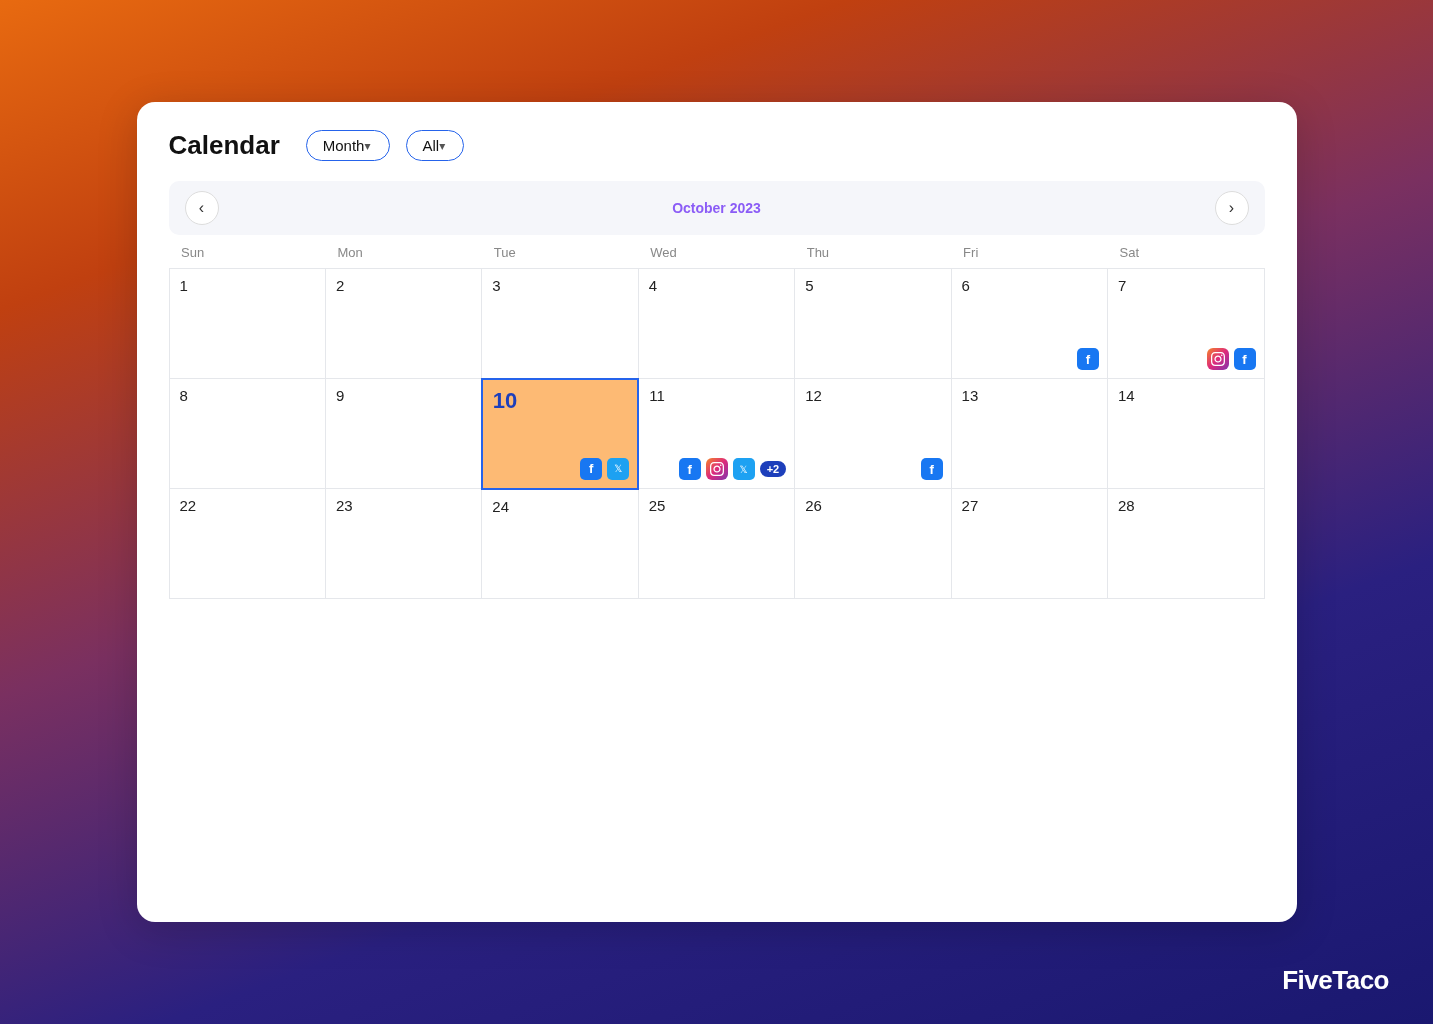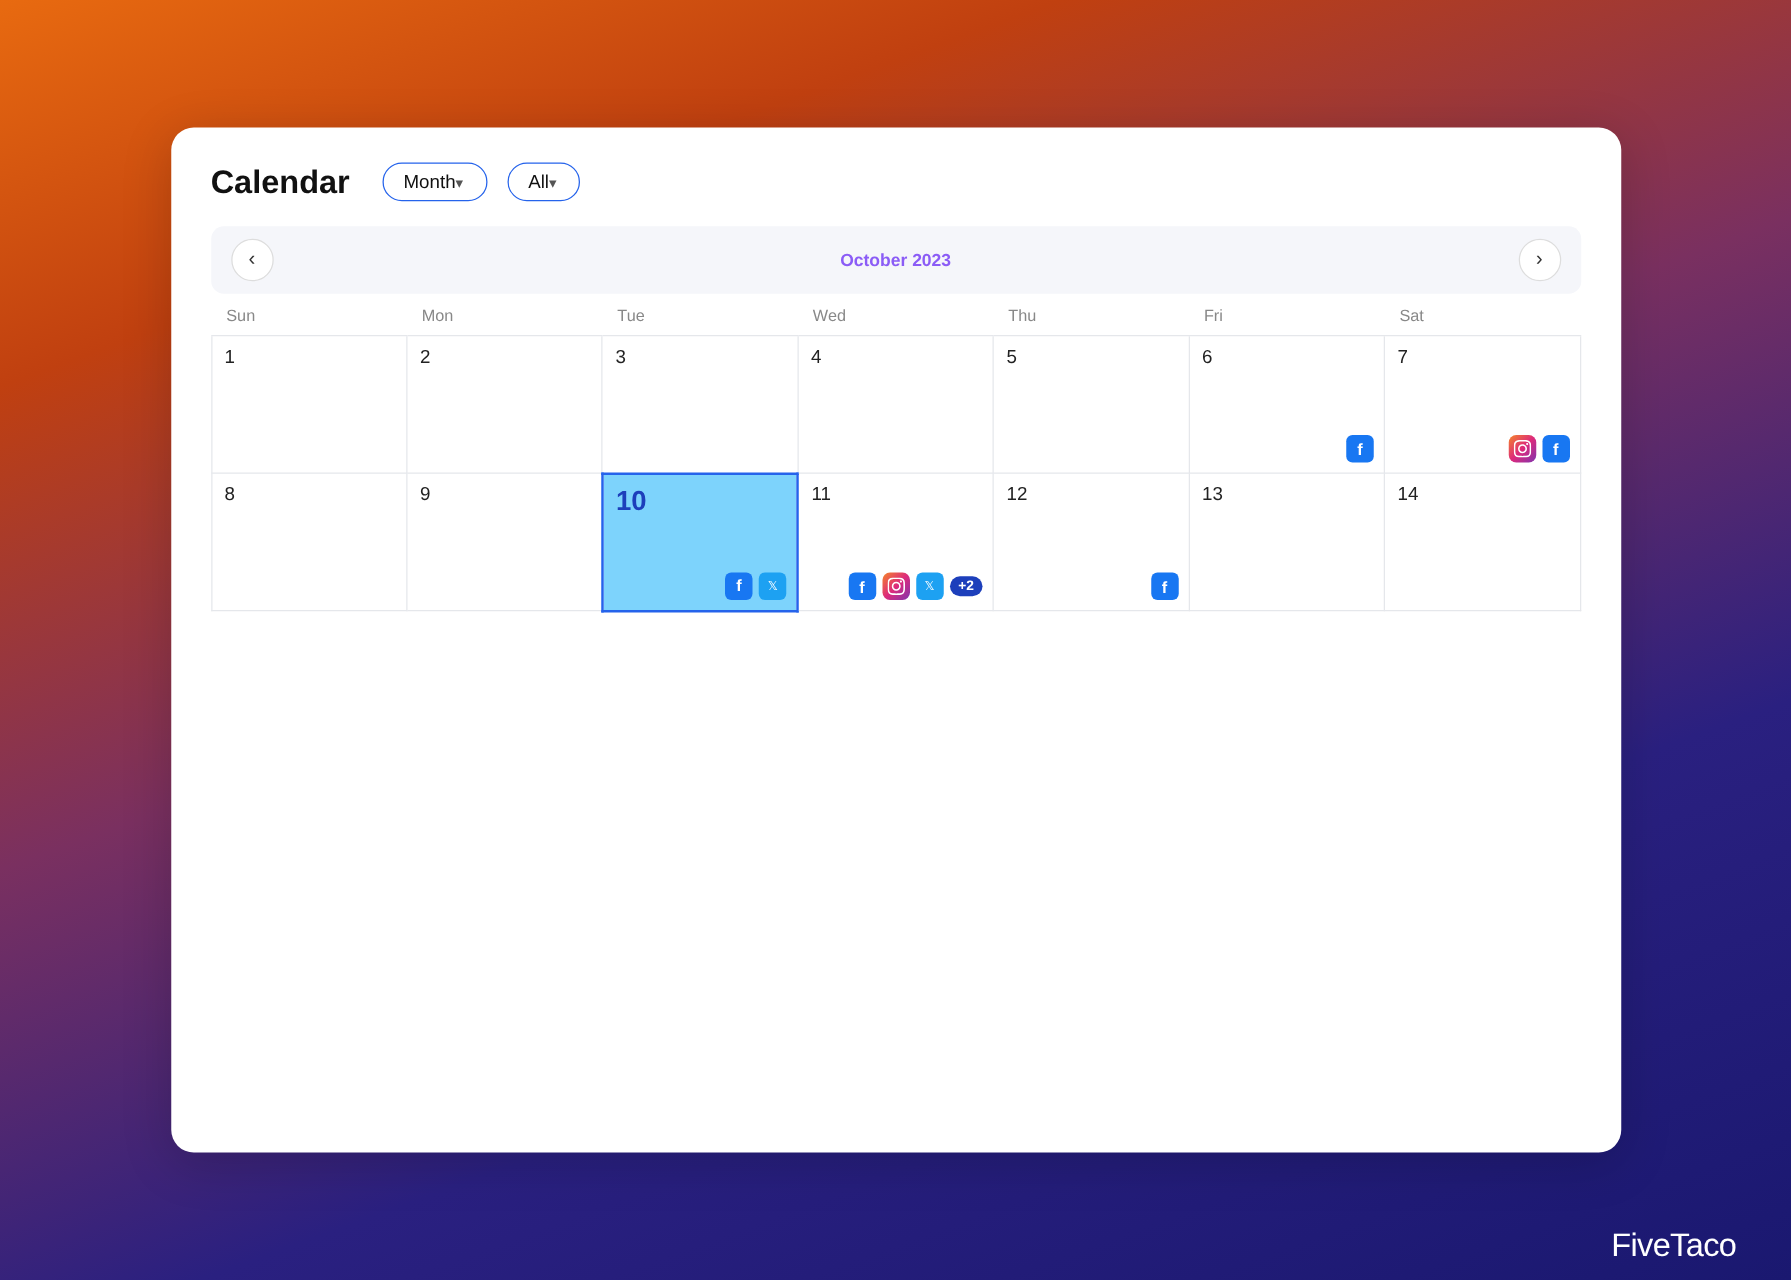--- a/index.html
+++ b/index.html
@@ -106,21 +106,21 @@
       font-size: 22px;
       font-weight: 900;
       color: #1d3fbb;
     }
     .day-num.highlighted {
       font-weight: 700;
       color: #1d3fbb;
     }
     td.today-cell {
       border: 2px solid #2563eb;
-      background: #7dd3fc;
+      background: #fdba74;
     }
     td.friday-20 {
       background: #f0f2fa;
     }
     .icons-row {
       position: absolute;
       bottom: 8px;
       right: 8px;
       display: flex;
       align-items: center;
@@ -163,25 +163,25 @@
     .plus-badge {
       background: #1d3fbb;
       color: #fff;
       border-radius: 999px;
       font-size: 11px;
       font-weight: 700;
       padding: 2px 7px;
     }
     .brand {
       position: absolute;
-      bottom: 12px;
+      bottom: 28px;
       right: 44px;
       color: #fff;
       font-size: 26px;
-      font-weight: 400;
+      font-weight: 700;
       letter-spacing: -0.5px;
     }
   </style>
 </head>
 <body>
 
 <div class="calendar-card">
   <div class="header-row">
     <span class="calendar-title">Calendar</span>
     <div class="dropdown">
@@ -247,17 +247,26 @@
               </div>
               <div class="tw-icon" style="font-size: 10px;">𝕏</div>
               <div class="plus-badge">+2</div>
             </div></td>
           <td><span class="day-num">12</span><div class="icons-row">
               <div class="fb-icon">f</div>
             </div></td>
           <td><span class="day-num">13</span></td>
           <td><span class="day-num">14</span></td>
         </tr>
+        <tr>
+          <td><span class="day-num">22</span></td>
+          <td><span class="day-num">23</span></td>
+          <td><span class="day-num">24</span></td>
+          <td><span class="day-num">25</span></td>
+          <td><span class="day-num">26</span></td>
+          <td><span class="day-num">27</span></td>
+          <td><span class="day-num">28</span></td>
+        </tr>
       </tbody>
   </table>
 </div>
 
 <div class="brand">FiveTaco</div>
 
 </body></html>

